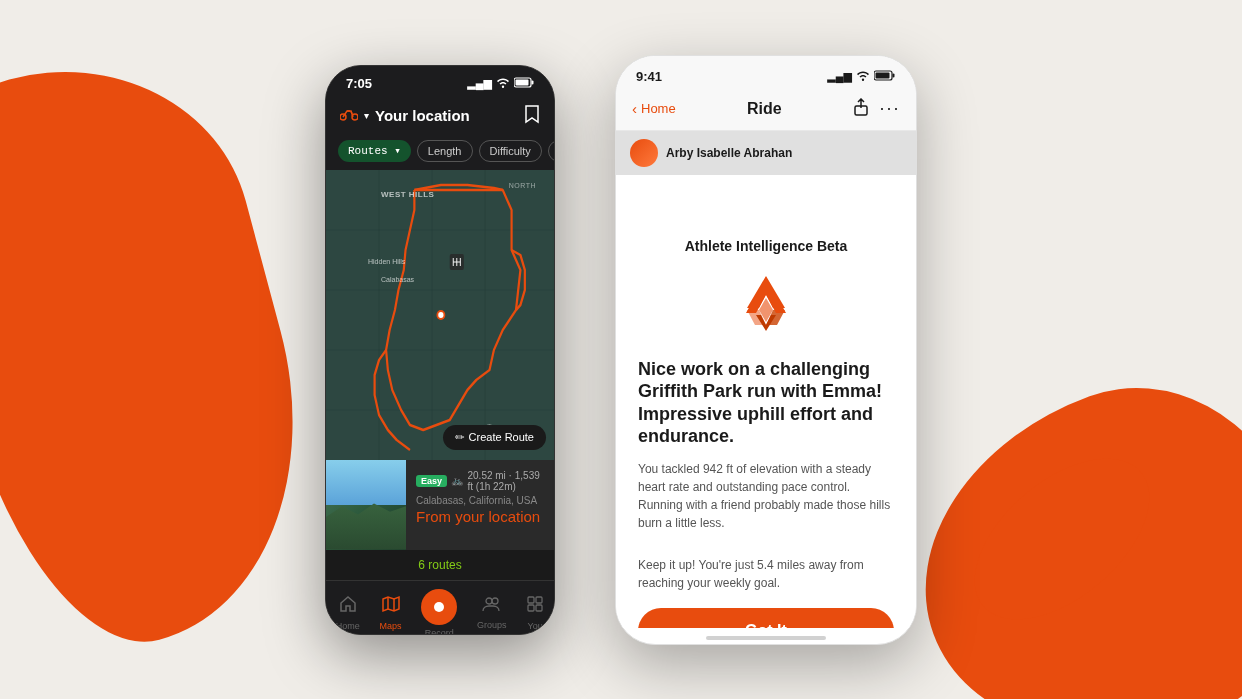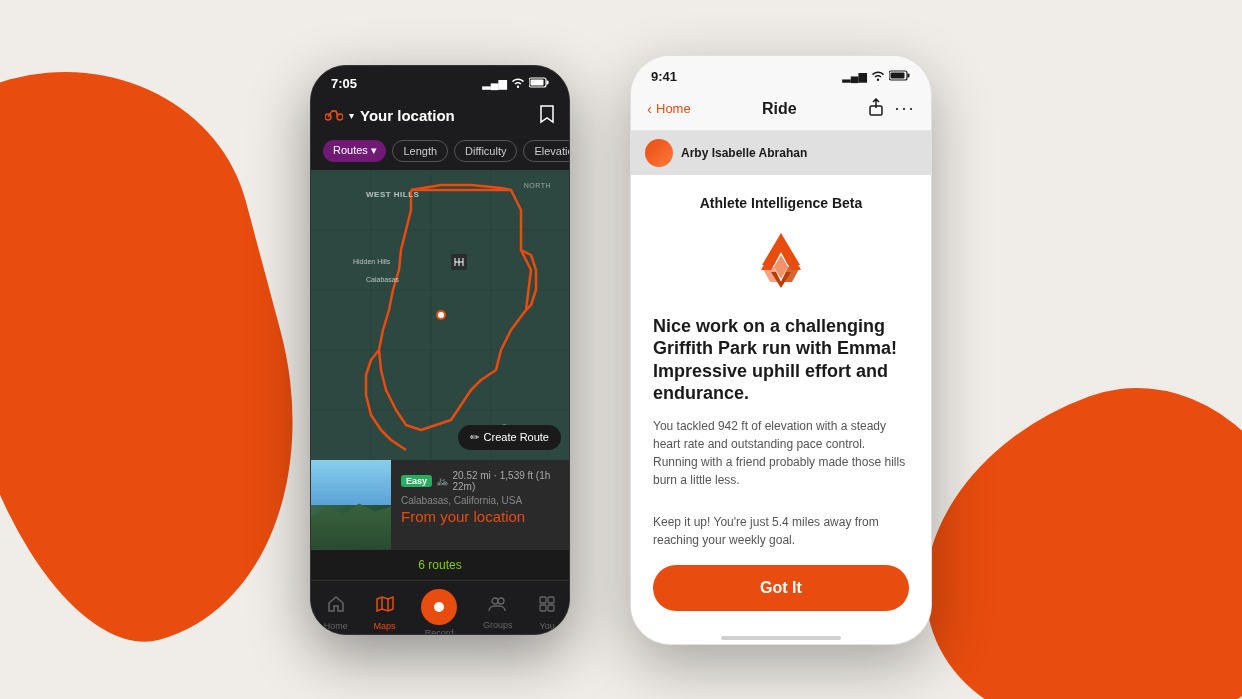--- a/index.html
+++ b/index.html
@@ -52,21 +52,21 @@
       top: 0; left: 0; right: 0; bottom: 0;
       display: flex;
       align-items: center;
       justify-content: center;
       gap: 60px;
       z-index: 1;
     }
 
     
     .phone-left {
-      width: 260px;
+      width: 230px;
       height: 570px;
       background: #1a1a1a;
       border-radius: 36px;
       overflow: hidden;
       box-shadow: 0 20px 60px rgba(0,0,0,0.4);
       position: relative;
       border: 1px solid #333;
       flex-shrink: 0;
     }
 
@@ -129,23 +129,24 @@
       overflow: hidden;
     }
     .filter-btn {
       padding: 4px 10px;
       border-radius: 16px;
       font-size: 11px;
       font-weight: 500;
       white-space: nowrap;
     }
     .filter-btn.active {
-      background: #701a75;
+      background: #14532d;
       color: white;
       border: none;
+      font-family: Liberation Mono, monospace;
     }
     .filter-btn.inactive {
       background: transparent;
       color: #ccc;
       border: 1px solid #555;
     }
 
     .map-area {
       position: relative;
       height: 290px;
@@ -429,20 +430,21 @@
       padding: 20px 22px 16px;
       overflow: hidden;
     }
 
     .modal-title {
       font-size: 14px;
       font-weight: 700;
       color: #1a1a1a;
       text-align: center;
       margin-bottom: 16px;
+      margin-top: 43px;
     }
 
     
     .strava-logo {
       width: 70px;
       height: 70px;
       margin-bottom: 18px;
       flex-shrink: 0;
     }
 

